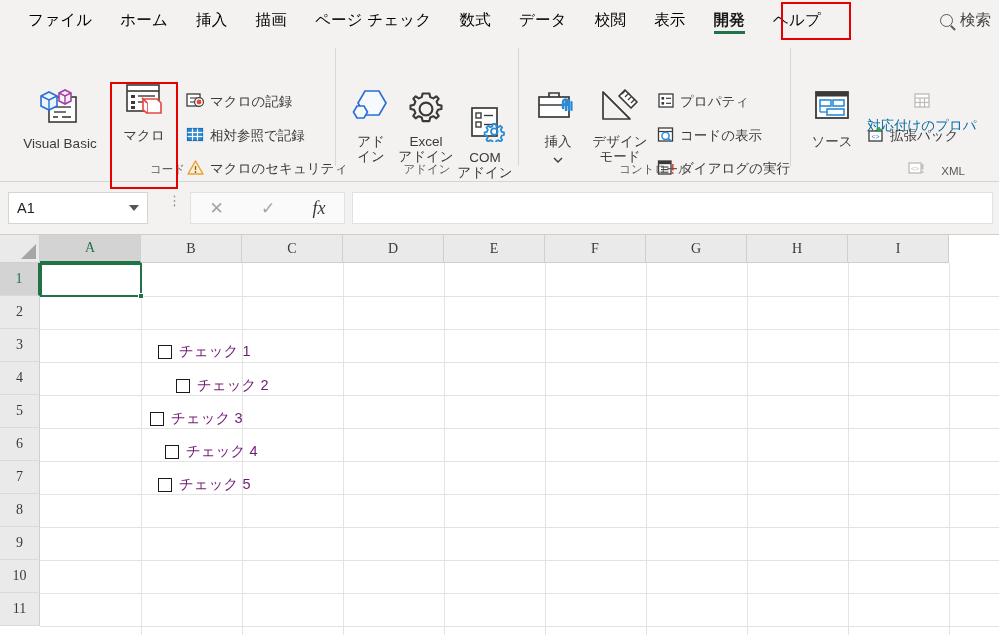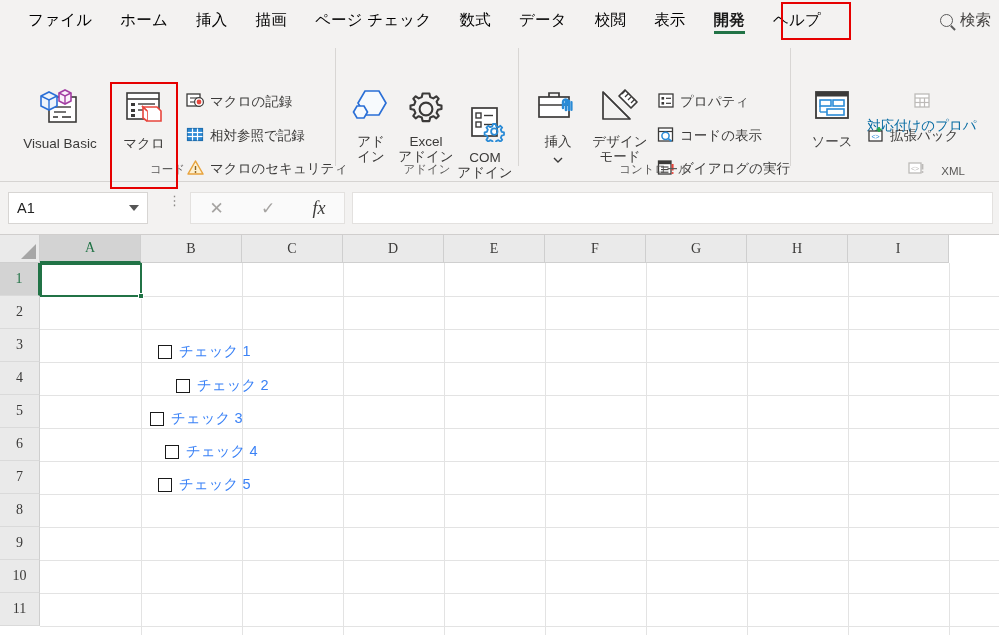--- a/index.html
+++ b/index.html
@@ -189,21 +189,21 @@
     pointer-events: none;
   }
   .selcell .handle {
     position: absolute; right: -4px; bottom: -4px;
     width: 6px; height: 6px; background: #217346;
     border: 1px solid #fff;
   }
   .cb {
     position: absolute;
     display: flex; align-items: center; gap: 7px;
-    font-size: 14.5px; color: #3b82f6; white-space: nowrap;
+    font-size: 14.5px; color: #701a75; white-space: nowrap;
   }
   .cb .box {
     width: 14px; height: 14px;
     border: 1.6px solid #1a1a1a; background: #fff;
     flex: none;
   }
 </style>
 </head>
 <body>
 
@@ -245,21 +245,21 @@
           <path d="M4 8 L12 12 L20 8" fill="none" stroke="#2a6fd6" stroke-width="1.4"></path>
           <path d="M12 12 L12 22" fill="none" stroke="#2a6fd6" stroke-width="1.4"></path>
           <path d="M22 5 L28 2 L34 5 L34 13 L28 16 L22 13 Z" fill="#fbf0fb" stroke="#a33ea3" stroke-width="1.6"></path>
           <path d="M22 5 L28 8 L34 5" fill="none" stroke="#a33ea3" stroke-width="1.4"></path>
           <path d="M28 8 L28 16" fill="none" stroke="#a33ea3" stroke-width="1.4"></path>
         </svg>
       </span>
       <span>Visual Basic</span>
     </div>
 
-    <div class="bigbtn" style="left:112px; top:48px; width:64px;">
+    <div class="bigbtn" style="left:112px; top:40px; width:64px;">
       <span class="ic">
         <svg width="46" height="40" viewBox="0 0 46 40">
           <rect x="6" y="5" width="32" height="26" fill="#fff" stroke="#3b3a39" stroke-width="1.6"></rect>
           <line x1="6" y1="11" x2="38" y2="11" stroke="#3b3a39" stroke-width="1.6"></line>
           <rect x="10" y="15" width="4" height="3" fill="#3b3a39"></rect>
           <rect x="10" y="21" width="4" height="3" fill="#3b3a39"></rect>
           <rect x="10" y="26" width="4" height="3" fill="#3b3a39"></rect>
           <line x1="17" y1="16" x2="34" y2="16" stroke="#3b3a39" stroke-width="1.4"></line>
           <line x1="17" y1="22" x2="34" y2="22" stroke="#3b3a39" stroke-width="1.4"></line>
           <path d="M22 19 L36 19 L40 23 L40 33 L26 33 L26 23 Z" fill="#fff" stroke="#e8453c" stroke-width="1.6"></path>

